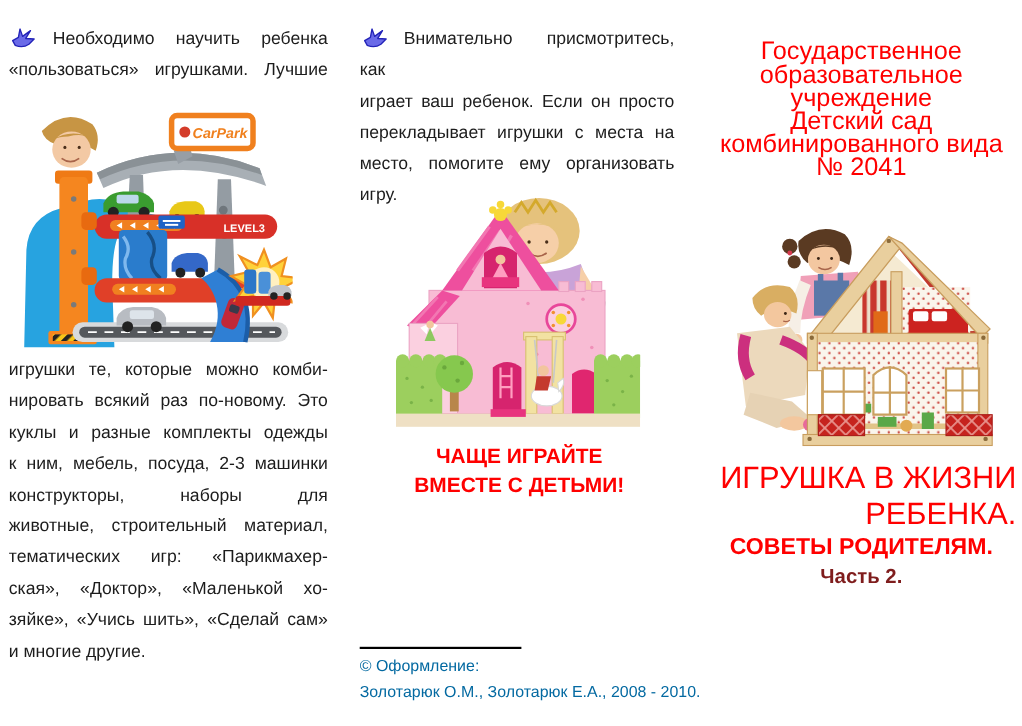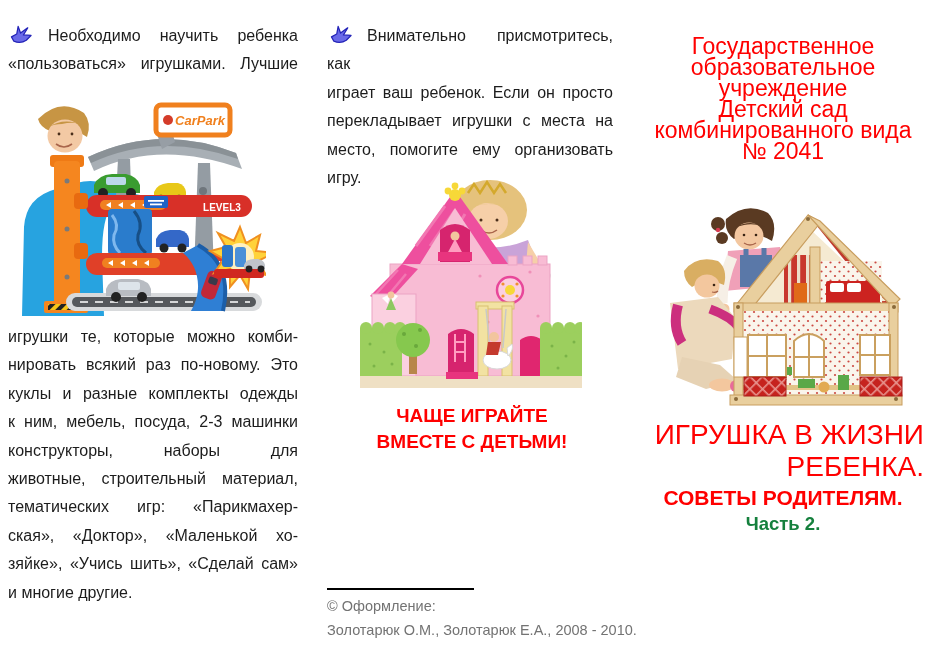--- a/index.html
+++ b/index.html
@@ -22,24 +22,24 @@
   .slogan .jl {
     font-size:19px; line-height:26px; font-weight:bold; color:#ff0000;
     text-align:center; text-align-last:center;
   }
   .org .jl {
     font-size:23px; line-height:21px; color:#ff0000;
     text-align:center; text-align-last:center;
   }
   .title-line  { font-size:28px;  line-height:32px; color:#ff0000; text-align:right; }
   .subtitle-line { font-size:21px; line-height:29px; font-weight:bold; color:#ff0000; text-align:center; }
-  .part-line   { font-size:18.5px; line-height:23px; font-weight:bold; color:#15803d; text-align:center; }
+  .part-line   { font-size:18.5px; line-height:23px; font-weight:bold; color:#7f1d1d; text-align:center; }
 
   .rule { background:#000; height:1.5px; }
-  .credits-line { font-size:14.5px; line-height:24px; color:#737373; white-space:nowrap; }
+  .credits-line { font-size:14.5px; line-height:24px; color:#0369a1; white-space:nowrap; }
 </style>
 </head>
 <body>
 
 <div class="page">
 
   <svg class="bullet-icon" style="left:10px; top:24px;" viewBox="0 0 24 22">
     <path d="M4,18 Q11,21 17,17 L22,12 L14,11.5 L18.5,4 L11,9.5 L8.5,2.5 L7,10.5 L1.5,13.5 Z" fill="#6a6ae8" stroke="#2323b8" stroke-width="1.3" stroke-linejoin="round"></path>
   </svg>
   <div class="abs body-lines indent-first" style="left:8px; top:22px; width:290px;">

